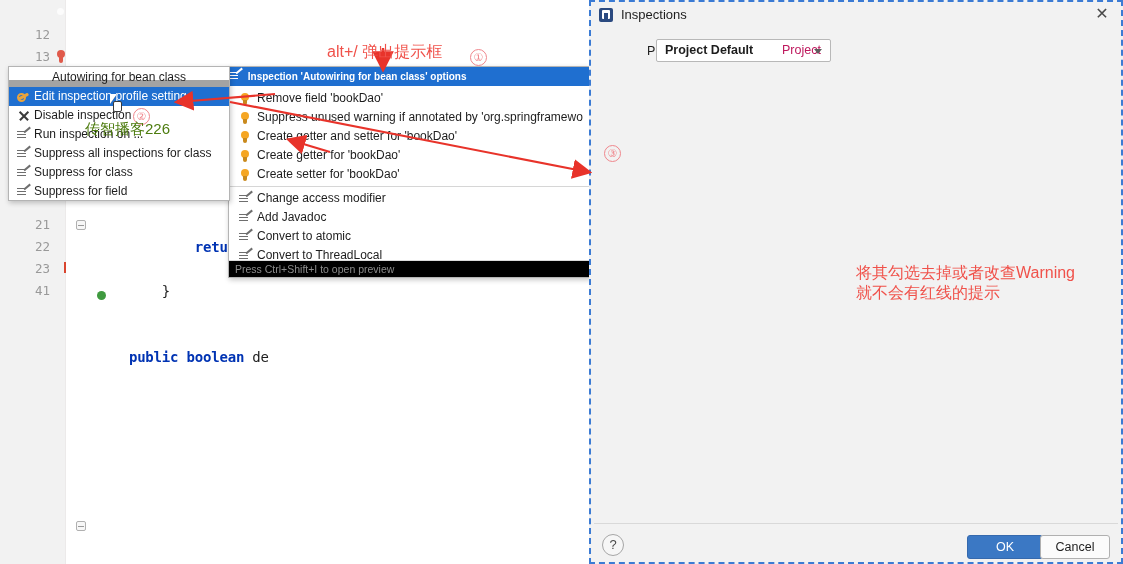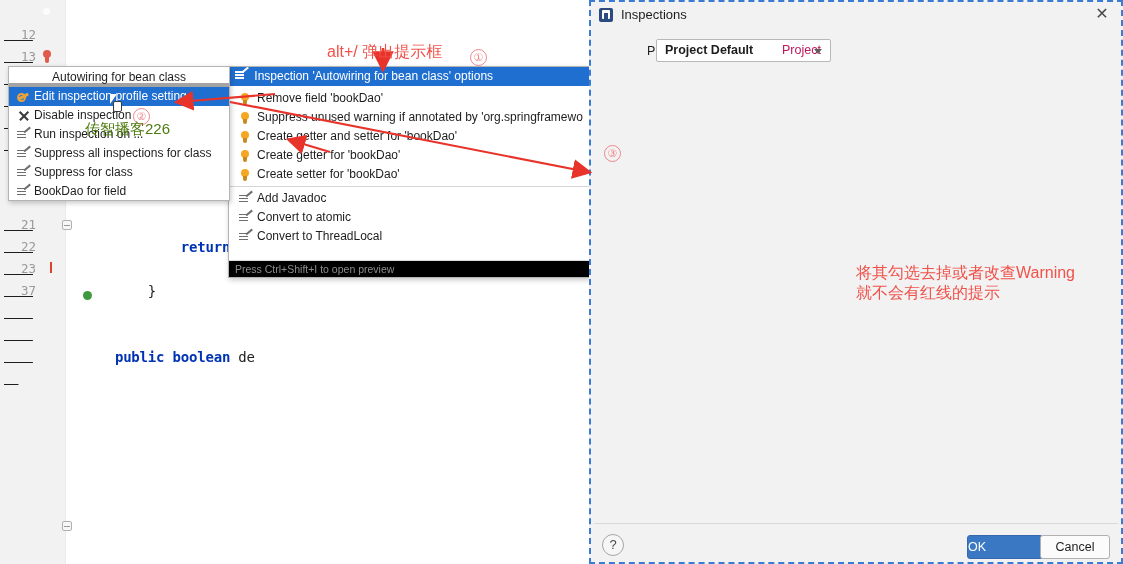--- a/index.html
+++ b/index.html
@@ -19,21 +19,21 @@
   #editor {
     left:0; top:0; width:592px; height:564px;
     background:#ffffff;
     font-family:"DejaVu Sans Mono", monospace;
   }
   .gutter {
     position:absolute; left:0; top:0; width:66px; height:564px;
     background:#f2f2f2;
     border-right:1px solid #eceaea;
   }
-  .code-line { position:absolute; left:4px; height:22px; line-height:22px; white-space:pre;text-decoration:underline; }
+  .code-line { position:absolute; left:18px; height:22px; line-height:22px; white-space:pre; }
   .lnum { position:absolute; width:30px; text-align:right; color:#999999; font-size:12.5px;
           font-family:"DejaVu Sans Mono", monospace; left:2px; }
   .gicon { position:absolute; left:36px; width:16px; height:16px; top:3px; }
   .ctext { position:absolute; left:78px; font-size:14px; font-family:"DejaVu Sans Mono", monospace;
            letter-spacing:-0.2px; }
   .kw   { color:#0033b3; font-weight:bold; }
   .pl   { color:#1d1d1d; }
   .anno { color:#9e880d; }
   .fld  { color:#4a4a8f; text-decoration:underline; text-decoration-color:#8f8fbf; }
   .cls  { color:#1d1d1d; }
@@ -59,21 +59,21 @@
      border-radius:0 0 2px 2px;}
 
   
   #quickfix {
     left:228px; top:66px; width:362px; height:212px;
     background:#ffffff; border:1px solid #b4b4b4;
     box-shadow:1px 2px 5px rgba(0,0,0,.22);
   }
   #quickfix .qf-head {
     height:19px; line-height:19px; background:#1f6fd0; color:#ffffff;
-    padding-left:6px; font-size:12px; white-space:nowrap; overflow:hidden;
+    padding-left:0; font-size:10px; white-space:nowrap; overflow:hidden;font-weight:bold;
   }
   .qf-row {
     height:19px; line-height:19px; padding-left:8px; font-size:12px;
     white-space:nowrap; overflow:hidden; color:#1d1d1d; display:flex; align-items:center;
   }
   .qf-row .ic { width:16px; flex:0 0 16px; margin-right:4px; display:flex; align-items:center; justify-content:center;}
   .qf-sep { height:1px; background:#d6d6d6; margin:2px 0; }
   #quickfix .qf-foot {
     position:absolute; left:0; right:0; bottom:0; height:17px; line-height:17px;
     background:#000000; border-top:1px solid #dcdcdc; color:#8d8d8d;
@@ -89,21 +89,21 @@
   .gly-pencil.w:after{background:#ffffff;}
 
   
   #ctxmenu {
     left:8px; top:66px; width:222px; height:135px;
     background:#ffffff; border:1px solid #b4b4b4;
     box-shadow:1px 2px 5px rgba(0,0,0,.22);
   }
   #ctxmenu .cm-title {
     height:20px; line-height:20px; text-align:center; font-size:12px; color:#1d1d1d;
-    background:#ffffff; border-bottom:4px solid #a3a3a3;
+    background:#ffffff; border-bottom:7px solid #a3a3a3;
   }
   .cm-row { height:19px; line-height:19px; font-size:12px; display:flex; align-items:center; padding-left:6px;
             white-space:nowrap; overflow:hidden; }
   .cm-row.sel { background:#1f6fd0; color:#ffffff; }
   .cm-row .ic { width:16px; flex:0 0 16px; margin-right:3px; display:flex; align-items:center; justify-content:center;}
   .gly-wrench{display:inline-block;width:13px;height:11px;position:relative;}
   .gly-wrench:before{content:"";position:absolute;left:1px;top:4px;width:11px;height:3px;background:#e8a33d;
      transform:rotate(-28deg);border-radius:1px;}
   .gly-wrench:after{content:"";position:absolute;left:0px;top:2px;width:5px;height:5px;border:2px solid #e8a33d;
      border-radius:50%;}
@@ -141,21 +141,21 @@
   #profile-value { position:absolute; left:8px; top:3px; font-size:12.5px; font-weight:bold; color:#1d1d1d;text-align:right; }
   #profile-scope { position:absolute; left:89px; top:3px; font-size:12.5px; color:#be185d;padding-left:36px; }
   .combo-arrow { position:absolute; right:8px; top:9px; width:0;height:0;
      border-left:4.5px solid transparent;border-right:4.5px solid transparent;border-top:5px solid #5d5d5d;}
 
   
   #dlg-sep { position:absolute; left:3px; right:3px; top:521px; height:1px; background:#d9d9d9; }
   #help-btn { position:absolute; left:602px; top:534px; width:22px; height:22px; border:1px solid #a6a6a6;
      border-radius:50%; background:#f6f6f6; font-size:13px; color:#4a4a4a; text-align:center; line-height:20px; }
   #ok-btn { position:absolute; left:967px; top:535px; width:76px; height:24px; background:#3b78c4;
-     border:1px solid #3569ad; border-radius:3px; color:#ffffff; font-size:12.5px; 
+     border:1px solid #3569ad; border-radius:3px; color:#ffffff; font-size:12.5px; text-align:center;
      line-height:22px; }
   #cancel-btn { position:absolute; left:1040px; top:535px; width:70px; height:24px; background:#fbfbfb;
      border:1px solid #b0b0b0; border-radius:3px; color:#1d1d1d; font-size:12.5px; text-align:center;
      line-height:22px; }
 
   
   .ann-text { position:absolute; color:#f0514a; font-family:"Liberation Sans", sans-serif; white-space:nowrap; }
   .circ-num { position:absolute; width:17px;height:17px;border:1.3px solid #f0868c;border-radius:50%;
      color:#f0868c; font-size:11px; text-align:center; line-height:15px; }
   .watermark { position:absolute; color:#4d7c0f; font-size:15px; white-space:nowrap; }
@@ -193,21 +193,21 @@
     <span class="lnum">22</span>
     <span class="fold"></span>
     <span class="ctext"><span class="pl">        }</span></span>
   </div>
 
   <div class="code-line" style="top:236px;width:592px">
     <span class="lnum">23</span>
   </div>
 
   <div class="code-line" style="top:258px;width:592px">
-    <span class="lnum">37</span>
+    <span class="lnum">41</span>
     <span class="gicon" style="left:36px;top:5px;">
       <span style="display:inline-block;width:9px;height:9px;border-radius:50%;background:#3f9a3f;"></span>
       <span style="position:absolute;left:10px;top:-1px;width:2px;height:11px;background:#d9452f;"></span>
     </span>
     <span class="fold" style="top:263px;left:58px;position:absolute"></span>
     <span class="ctext"><span class="kw">    public boolean </span><span class="pl">de</span></span>
   </div>
 </div>
 
 <div class="abs" id="quickfix">
@@ -246,20 +246,26 @@
         </span>
       <span>Create setter for 'bookDao'</span>
     </div>
   </div>
   <div class="qf-sep"></div>
   <div>
     <div class="qf-row">
       <span class="ic">
           <span class="gly-pencil"></span>
         </span>
+      <span>Change access modifier</span>
+    </div>
+    <div class="qf-row">
+      <span class="ic">
+          <span class="gly-pencil"></span>
+        </span>
       <span>Add Javadoc</span>
     </div>
     <div class="qf-row">
       <span class="ic">
           <span class="gly-pencil"></span>
         </span>
       <span>Convert to atomic</span>
     </div>
     <div class="qf-row">
       <span class="ic">
@@ -300,21 +306,21 @@
   <div class="cm-row">
     <span class="ic">
         <span class="gly-pencil"></span>
       </span>
     <span>Suppress for class</span>
   </div>
   <div class="cm-row">
     <span class="ic">
         <span class="gly-pencil"></span>
       </span>
-    <span>BookDao for field</span>
+    <span>Suppress for field</span>
   </div>
 </div>
 <div class="cursor" style="left:110px;top:94px"></div>
 
 <div class="abs" id="dialog">
   <div id="dlg-titlebar">
     <span class="dlg-icon"></span>
     <span id="dlg-title">Inspections</span>
     <span id="dlg-close">✕</span>
   </div>

